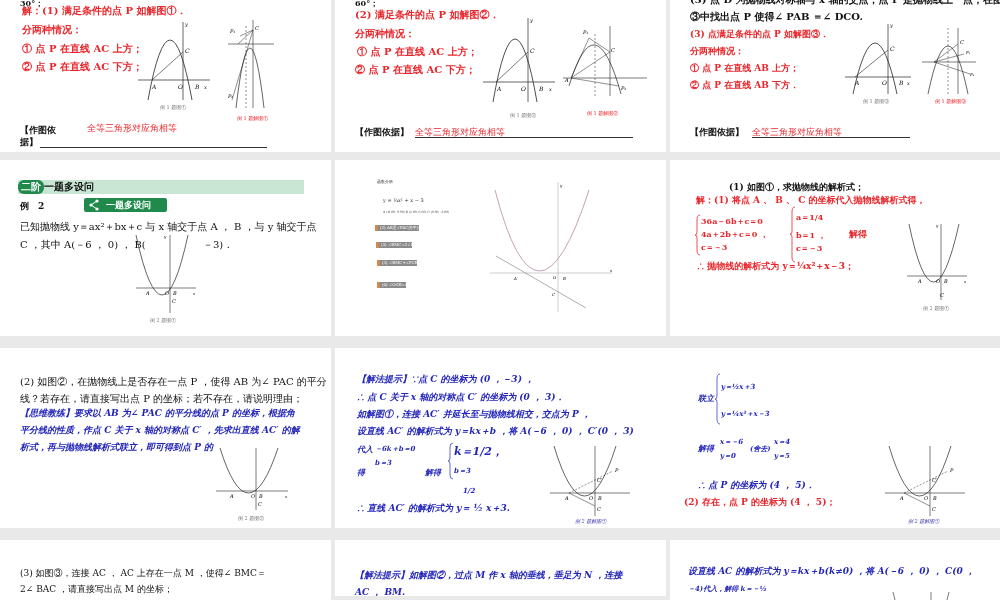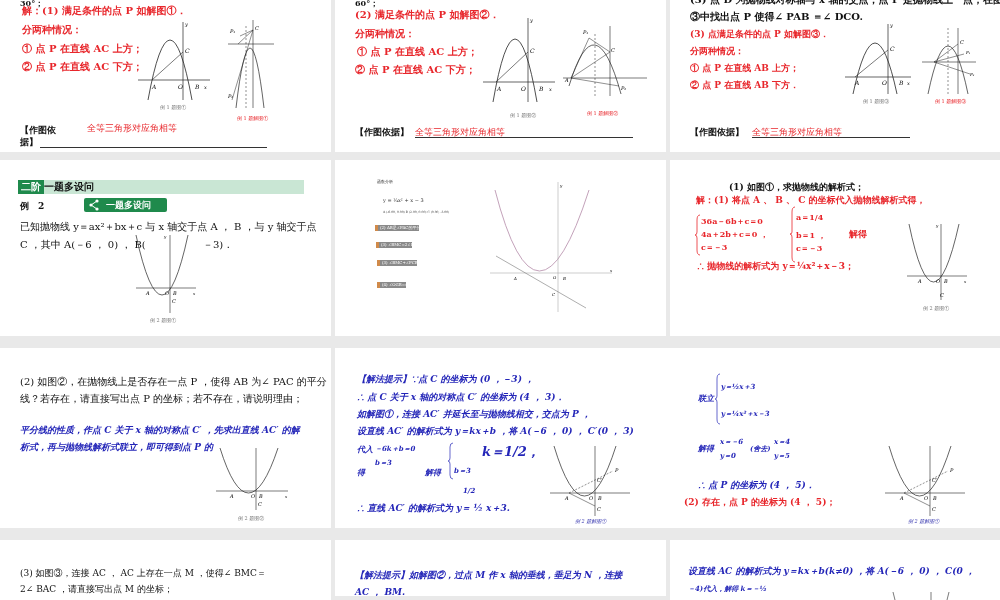--- a/index.html
+++ b/index.html
@@ -9,21 +9,21 @@
   .t { position: absolute; white-space: nowrap; font-size: 10px; line-height: 14px; color: #111; }
   .red { color: #e8262b; font-weight: bold; }
   .blue { color: #2426b8; font-weight: bold; font-style: italic; }
   .blk { color: #111; font-weight: bold; }
   .cap { position: absolute; font-size: 5px; color: #777; white-space: nowrap; }
   .cap.red { color: #e8262b; font-weight: normal; }
   .cap.blue { color: #3a3ab0; font-weight: normal; }
   svg { position: absolute; overflow: visible; }
   .uline { position: absolute; height: 1px; background: #333; }
   .banner { position: absolute; left: 18px; top: 20px; width: 286px; height: 14px; background: #c9e6d4; }
-  .banner-tag { position: absolute; left: 0; top: 0; height: 14px; padding: 0 3px; background: #1f8a4c; color: #fff; font-size: 10px; line-height: 14px; font-weight: bold; font-family: "DejaVu Sans", sans-serif; }
+  .banner-tag { position: absolute; left: 0; top: 0; height: 14px; padding: 0 3px; background: #1f8a4c; color: #fff; font-size: 10px; line-height: 14px; font-weight: bold; font-family: "DejaVu Sans", sans-serif; border-radius: 6px; }
   .banner-txt { position: absolute; left: 26px; top: 0; font-size: 10px; line-height: 14px; font-weight: bold; font-family: "DejaVu Sans", sans-serif; color: #111; }
   .pill { position: absolute; left: 84px; top: 38px; width: 83px; height: 14px; background: #1f8a4c; border-radius: 2px; color: #fff; font-size: 9px; line-height: 14px; font-family: "DejaVu Sans", sans-serif; font-weight: bold; }
   .pill .ic { position: absolute; left: 4px; top: 0; }
   .pill .lb { position: absolute; left: 22px; top: 0; }
   .ggb-btn { position: absolute; left: 40px; height: 6px; background: #8a8a8a; border-left: 3px solid #d08a4a; font-size: 4px; line-height: 6px; color: #fff; padding-left: 2px; white-space: nowrap; }
   .tiny { position: absolute; font-size: 4px; color: #333; white-space: nowrap; }
 </style>
 </head>
 <body>
 
@@ -225,49 +225,50 @@
     <text x="33" y="75" font-size="5" font-style="italic">C</text>
     <text x="57" y="61" font-size="4" font-style="italic">x</text>
     <text x="29" y="5" font-size="4" font-style="italic">y</text>
   </svg>
   <div class="cap" style="left:253px;top:145px;">例 2 题图①</div>
 </div>
 
 <div class="slide" style="left:0;top:348px;width:331px;height:180px;">
   <div class="t blk" style="left:20px;top:27px;font-weight:normal;">(2) 如图②，在抛物线上是否存在一点 P ，使得 AB 为∠ PAC 的平分</div>
   <div class="t blk" style="left:20px;top:44px;font-weight:normal;">线？若存在，请直接写出点 P 的坐标；若不存在，请说明理由；</div>
+  <div class="t blue" style="left:20px;top:58px;font-size:9px;">【思维教练】要求以 AB 为∠ PAC 的平分线的点 P 的坐标，根据角</div>
   <div class="t blue" style="left:20px;top:75px;font-size:9px;">平分线的性质，作点 C 关于 x 轴的对称点 C′ ，先求出直线 AC′ 的解</div>
   <div class="t blue" style="left:20px;top:92px;font-size:9px;">析式，再与抛物线解析式联立，即可得到点 P 的</div>
   <svg style="left:216px;top:100px;" width="74" height="62" viewBox="0 0 74 62">
     <path d="M4,0 Q32,90 62,0" fill="none" stroke="#222" stroke-width="0.7"></path>
     <line x1="0" y1="43" x2="72" y2="43" stroke="#222" stroke-width="0.6"></line>
     <line x1="40" y1="62" x2="40" y2="0" stroke="#222" stroke-width="0.6"></line>
     <text x="14" y="50" font-size="5" font-style="italic">A</text>
     <text x="35" y="50" font-size="5" font-style="italic">O</text>
     <text x="43" y="50" font-size="5" font-style="italic">B</text>
     <text x="42" y="58" font-size="5" font-style="italic">C</text>
     <text x="69" y="50" font-size="4" font-style="italic">x</text>
   </svg>
   <div class="cap" style="left:238px;top:167px;">例 2 题图②</div>
 </div>
 
 <div class="slide" style="left:335px;top:348px;width:373px;height:180px;">
   <div class="t blue" style="left:22px;top:24px;font-size:9px;">【解法提示】∵点 C 的坐标为 (0 ，－3) ，</div>
-  <div class="t blue" style="left:22px;top:42px;font-size:9px;">∴ 点 C 关于 x 轴的对称点 C′ 的坐标为 (4 ， 3)．</div>
+  <div class="t blue" style="left:22px;top:42px;font-size:9px;">∴ 点 C 关于 x 轴的对称点 C′ 的坐标为 (0 ， 3)．</div>
   <div class="t blue" style="left:22px;top:59px;font-size:9px;">如解图①，连接 AC′ 并延长至与抛物线相交，交点为 P ，</div>
   <div class="t blue" style="left:22px;top:76px;font-size:9px;">设直线 AC′ 的解析式为 y＝kx＋b ，将 A(－6 ， 0) ， C′(0 ， 3)</div>
   <div class="t blue" style="left:22px;top:94px;font-size:8px;">代入</div>
   <div class="t blue" style="left:40px;top:94px;font-size:7px;">－6k＋b＝0</div>
   <div class="t blue" style="left:40px;top:108px;font-size:7px;">b＝3</div>
   <div class="t blue" style="left:22px;top:117px;font-size:8px;">得</div>
   <div class="t blue" style="left:90px;top:117px;font-size:8px;">解得</div>
   <svg style="left:115px;top:95px;" width="4" height="36">
       <path d="M3,0 Q0,0 0,4 L0,15 Q0,18 -2,18 Q0,18 0,21 L0,32 Q0,36 3,36" fill="none" stroke="#2426b8" stroke-width="0.7"></path>
     </svg>
-  <div class="t blue" style="left:119px;top:97px;font-size:13px;margin-left:28px;">k＝1/2，</div>
+  <div class="t blue" style="left:119px;top:97px;font-size:11px;">k＝1/2，</div>
   <div class="t blue" style="left:119px;top:116px;font-size:7px;">b＝3</div>
   <div class="t blue" style="left:128px;top:136px;font-size:7px;">1/2</div>
   <div class="t blue" style="left:22px;top:153px;font-size:9px;">∴ 直线 AC′ 的解析式为 y＝ ½ x＋3.</div>
   <svg style="left:215px;top:98px;" width="82" height="70" viewBox="0 0 82 70">
     <path d="M4,0 Q34,100 66,0" fill="none" stroke="#222" stroke-width="0.7"></path>
     <line x1="0" y1="47" x2="80" y2="47" stroke="#222" stroke-width="0.6"></line>
     <line x1="45" y1="70" x2="45" y2="0" stroke="#222" stroke-width="0.6"></line>
     <line x1="19" y1="47" x2="63" y2="25" stroke="#222" stroke-width="0.5" stroke-dasharray="2,1.5"></line>
     <line x1="19" y1="47" x2="45" y2="60" stroke="#222" stroke-width="0.5"></line>
     <text x="15" y="54" font-size="5" font-style="italic">A</text>

